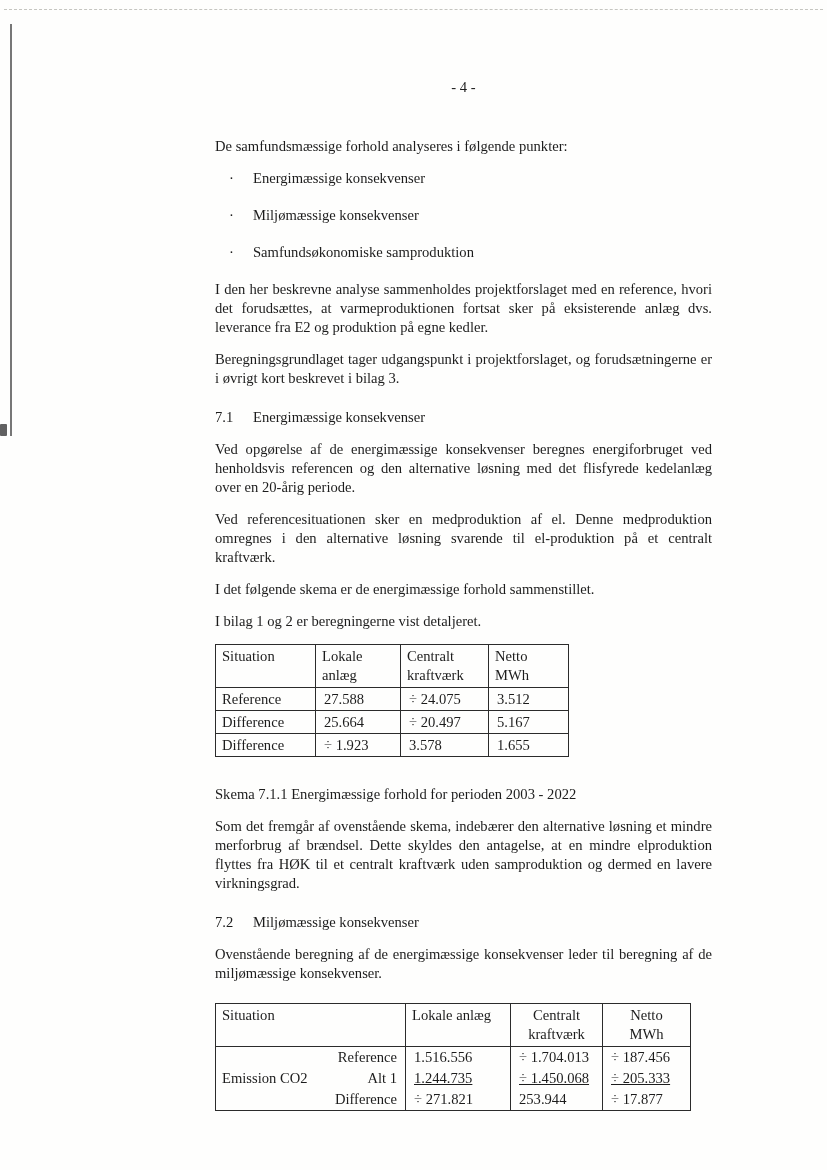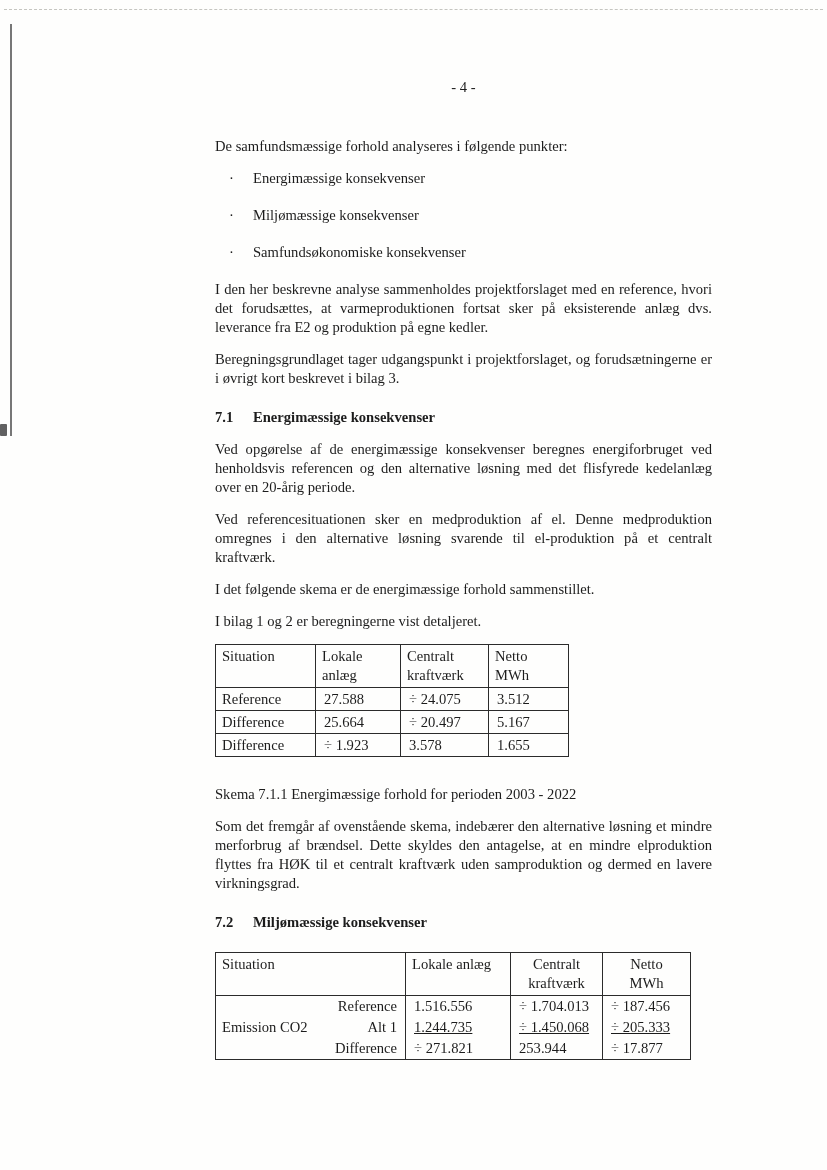--- a/index.html
+++ b/index.html
@@ -47,21 +47,21 @@
     display: flex;
     margin-bottom: 18px;
   }
   .bullet-item:first-child { margin-top: 0; }
   .bullet-dot {
     width: 38px;
     padding-left: 14px;
     flex: 0 0 38px;
   }
   .heading {
-    font-weight: bold;
+    font-weight: normal;
     margin-top: 20px;
     margin-bottom: 0;
   }
   .heading .h-num { display: inline-block; width: 38px; }
   .spaced-before { margin-top: 4px; }
   
   table { border-collapse: collapse; table-layout: fixed; margin-top: 1px; }
   th, td { font-weight: normal; font-family: Liberation Serif, serif; }
   .t1 { width: 353px; margin-bottom: 14px; }
   .t1 th, .t1 td { border: 1px solid #2b2b2b; }
@@ -117,21 +117,21 @@
       <div class="bullet-item">
         <span class="bullet-dot">·</span>
         <span>Energimæssige konsekvenser</span>
       </div>
       <div class="bullet-item">
         <span class="bullet-dot">·</span>
         <span>Miljømæssige konsekvenser</span>
       </div>
       <div class="bullet-item">
         <span class="bullet-dot">·</span>
-        <span>Samfundsøkonomiske konsekvenser</span>
+        <span>Samfundsøkonomiske samproduktion</span>
       </div>
     </div>
 
     <p class="para">I den her beskrevne analyse sammenholdes projektforslaget med en reference, hvori det forudsættes, at varmeproduktionen fortsat sker på eksisterende anlæg dvs. leverance fra E2 og produktion på egne kedler.</p>
 
     <p class="para">Beregningsgrundlaget tager udgangspunkt i projektforslaget, og forudsætningerne er i øvrigt kort beskrevet i bilag 3.</p>
 
     <p class="para heading">
       <span class="h-num">7.1</span><span>Energimæssige konsekvenser</span>
     </p>
@@ -179,20 +179,21 @@
     </table>
 
     <p class="para caption">Skema 7.1.1 Energimæssige forhold for perioden 2003 - 2022</p>
 
     <p class="para">Som det fremgår af ovenstående skema, indebærer den alternative løsning et mindre merforbrug af brændsel. Dette skyldes den antagelse, at en mindre elproduktion flyttes fra HØK til et centralt kraftværk uden samproduktion og dermed en lavere virkningsgrad.</p>
 
     <p class="para heading">
       <span class="h-num">7.2</span><span>Miljømæssige konsekvenser</span>
     </p>
 
+    <p class="para">Ovenstående beregning af de energimæssige konsekvenser leder til beregning af de miljømæssige konsekvenser.</p>
 
     <table class="t2">
       <thead>
         <tr>
           <th class="c0">Situation</th>
           <th class="c1">Lokale anlæg</th>
           <th class="c2 center">Centralt
 kraftværk</th>
           <th class="c3 center">Netto
 MWh</th>

